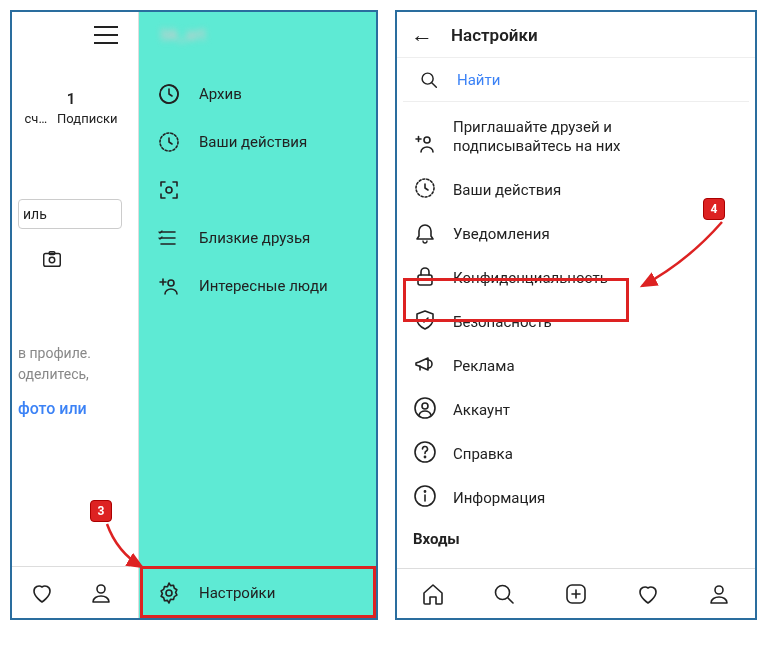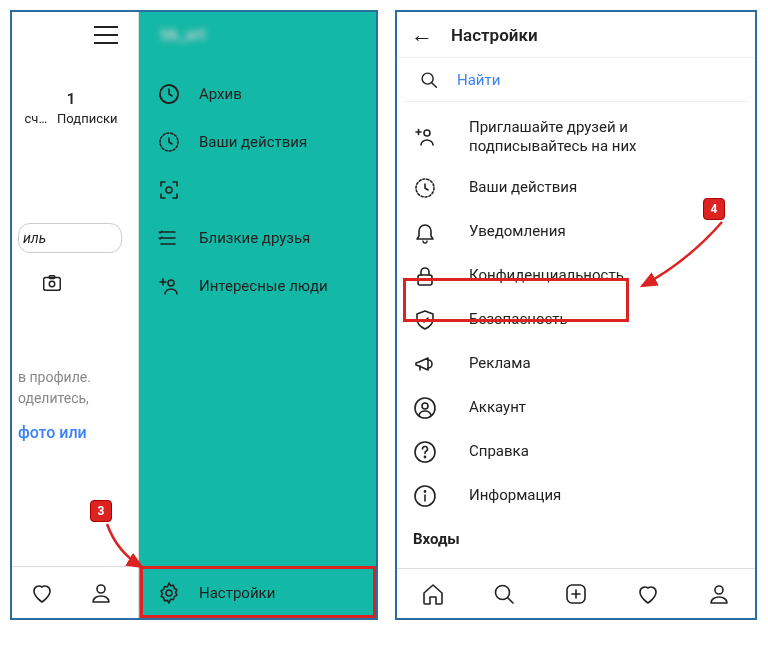--- a/index.html
+++ b/index.html
@@ -39,47 +39,46 @@
   .profile-stats {
     margin-top: 64px;
     text-align: center;
     width: 100%;
     padding-right: 6px;
   }
   .stat-num { font-weight: 600; font-size: 15px; color: #222; }
   .stat-label { font-size: 13px; color: #222; }
   .stat-cut { font-size: 13px; color: #222; }
   .profile-btn-cut {
-    margin-top: 96px;
+    margin-top: 72px;
     border: 1px solid #ccc;
-    border-radius: 12px;
+    border-radius: 4px;
     padding: 6px 4px;
     font-size: 14px;
     color: #222;
     width: 104px;
-    font-style: italic;
   }
   .tab-icons { margin-top: 18px; display: flex; gap: 20px; padding-left: 22px; }
   .share-text {
     margin-top: 72px;
     font-size: 14px;
     color: #888;
     line-height: 1.5;
     width: 110px;
   }
   .share-link {
     margin-top: 14px;
     font-size: 16px;
     color: #3b82f6;
     font-weight: 500;
   }
   .left-drawer {
     position: absolute;
     left: 126px; top: 0; width: 238px; height: 100%;
-    background: #14b8a6;
+    background: #5eead4;
     border-left: 1px solid #ddd;
   }
   .drawer-username {
     height: 44px;
     display: flex; align-items: center;
     padding-left: 22px;
     font-weight: 600;
     font-size: 16px;
     color: #ccc;
     filter: blur(3px);
@@ -122,23 +121,23 @@
     height: 44px;
     display: flex; align-items: center;
     padding: 0 14px;
     gap: 16px;
     border-bottom: 1px solid #eee;
     margin: 0 6px;
   }
   .search-row .placeholder { font-size: 15px; color: #3b82f6; }
   .settings-list { padding-top: 6px; }
   .settings-item {
-    display: flex; align-items: center;
+    display: flex; align-items: flex-end;
     padding: 10px 16px;
-    gap: 32px;
+    gap: 16px;
   }
   .settings-item .label { font-size: 15px; color: #222; line-height: 1.25; }
   .right-section-hdr {
     padding: 12px 16px 0 16px;
     font-size: 15px;
     font-weight: 700;
     color: #222;
   }
   .right-bottom-nav {
     position: absolute;

